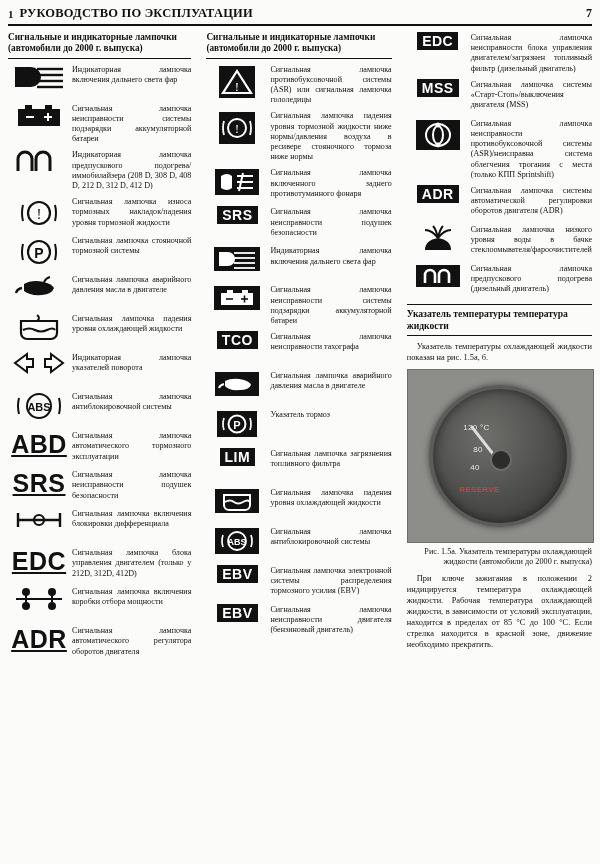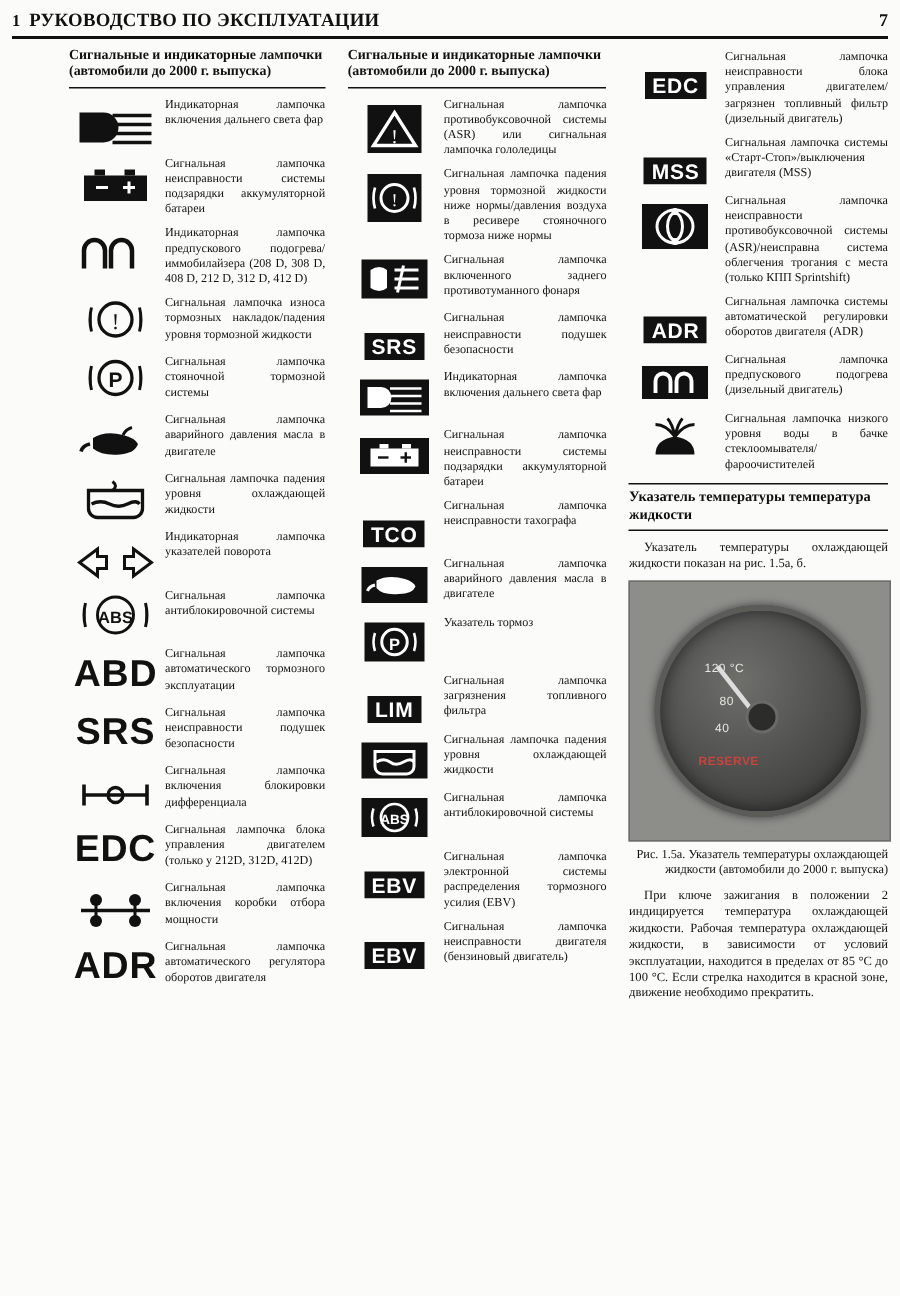--- a/index.html
+++ b/index.html
@@ -35,21 +35,20 @@
     text-transform:uppercase;
   }
   .header .pgright{
     font-size:12px;font-weight:bold;
   }
   
   .cols{
     display:flex;
     gap:15px;
     height:828px;
-    margin-left:38px;
   }
   .col{
     width:190px;
     position:relative;
   }
   .col.c1{width:190px;}
   .col.c2{width:192px;}
   .col.c3{width:192px;}
   .coltitle{
     font-size:9.3px;font-weight:bold;
@@ -70,23 +69,24 @@
   .row{
     display:flex;
     align-items:flex-start;
     margin-bottom:5px;
   }
   .icon{
     width:62px;
     min-width:62px;
     height:34px;
     display:flex;
-    align-items:flex-end;
+    align-items:flex-start;
     justify-content:center;
     overflow:hidden;
+    text-decoration:underline;
   }
   .icon.tall{height:40px;}
   .desc{
     font-size:8.1px;
     line-height:1.26;
     text-align:justify;
     padding-top:1px;
     padding-left:2px;
     hyphens:auto;
   }
@@ -566,44 +566,44 @@
 
       <div class="row">
         <div class="icon">
           <span class="blk">ADR</span>
         </div>
         <div class="desc">Сигнальная лампочка системы автоматической регулировки оборотов двигателя (ADR)</div>
       </div>
 
       <div class="row">
         <div class="icon">
-          <svg width="48" height="26" viewBox="0 0 48 26">
-              <rect x="2" y="2" width="44" height="22" fill="#111"></rect>
-              <g fill="none" stroke="#fff" stroke-width="2.6">
-                <path d="M11 20 V12 a5 5 0 0 1 10 0 V20"></path>
-                <path d="M25 20 V12 a5 5 0 0 1 10 0 V20"></path>
-              </g>
-            </svg>
-        </div>
-        <div class="desc">Сигнальная лампочка предпускового подогрева (дизельный двигатель)</div>
-      </div>
-
-      <div class="row">
-        <div class="icon">
           <svg width="50" height="30" viewBox="0 0 50 30">
               <path d="M12 26 q0 -10 13 -12 q13 2 13 12 z" fill="#111"></path>
               <g stroke="#111" stroke-width="2" fill="none">
                 <path d="M25 14 q-6 -8 -13 -8"></path>
                 <path d="M25 14 q6 -8 13 -8"></path>
                 <path d="M25 14 q-2 -9 -5 -12"></path>
                 <path d="M25 14 q2 -9 5 -12"></path>
               </g>
             </svg>
         </div>
         <div class="desc">Сигнальная лампочка низкого уровня воды в бачке стеклоомывателя/фароочистителей</div>
+      </div>
+
+      <div class="row">
+        <div class="icon">
+          <svg width="48" height="26" viewBox="0 0 48 26">
+              <rect x="2" y="2" width="44" height="22" fill="#111"></rect>
+              <g fill="none" stroke="#fff" stroke-width="2.6">
+                <path d="M11 20 V12 a5 5 0 0 1 10 0 V20"></path>
+                <path d="M25 20 V12 a5 5 0 0 1 10 0 V20"></path>
+              </g>
+            </svg>
+        </div>
+        <div class="desc">Сигнальная лампочка предпускового подогрева (дизельный двигатель)</div>
       </div>
 
       <div class="sec-head">Указатель температуры температура жидкости</div>
 
       <div class="body-p">Указатель температуры охлаждающей жидкости показан на рис. 1.5а, б.</div>
 
       <div class="figure">
         <div class="gauge">
           <div class="tickwrap"></div>
           <div class="lbl l120">120 °C</div>

